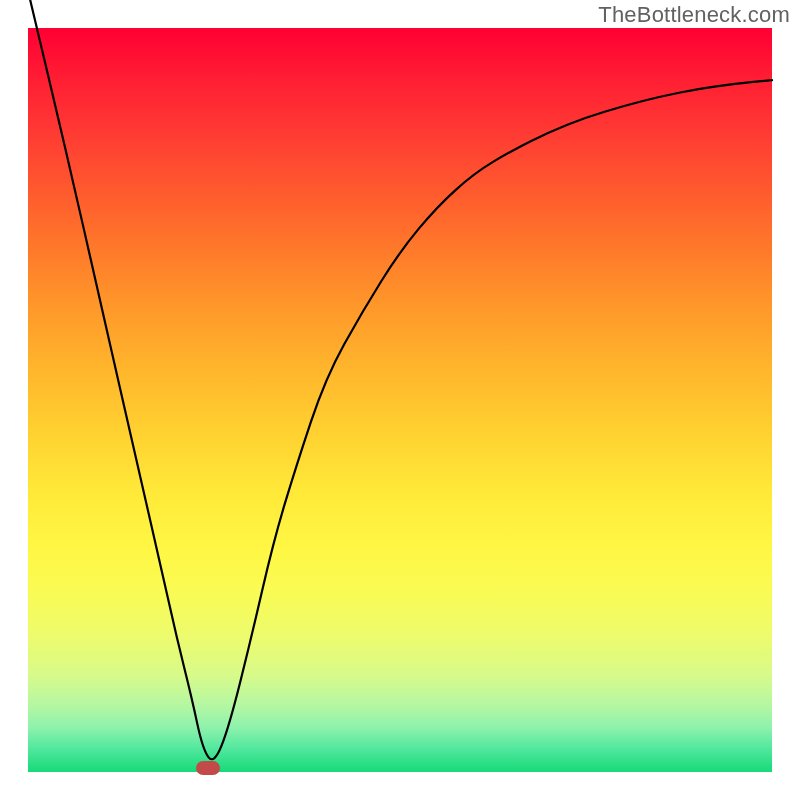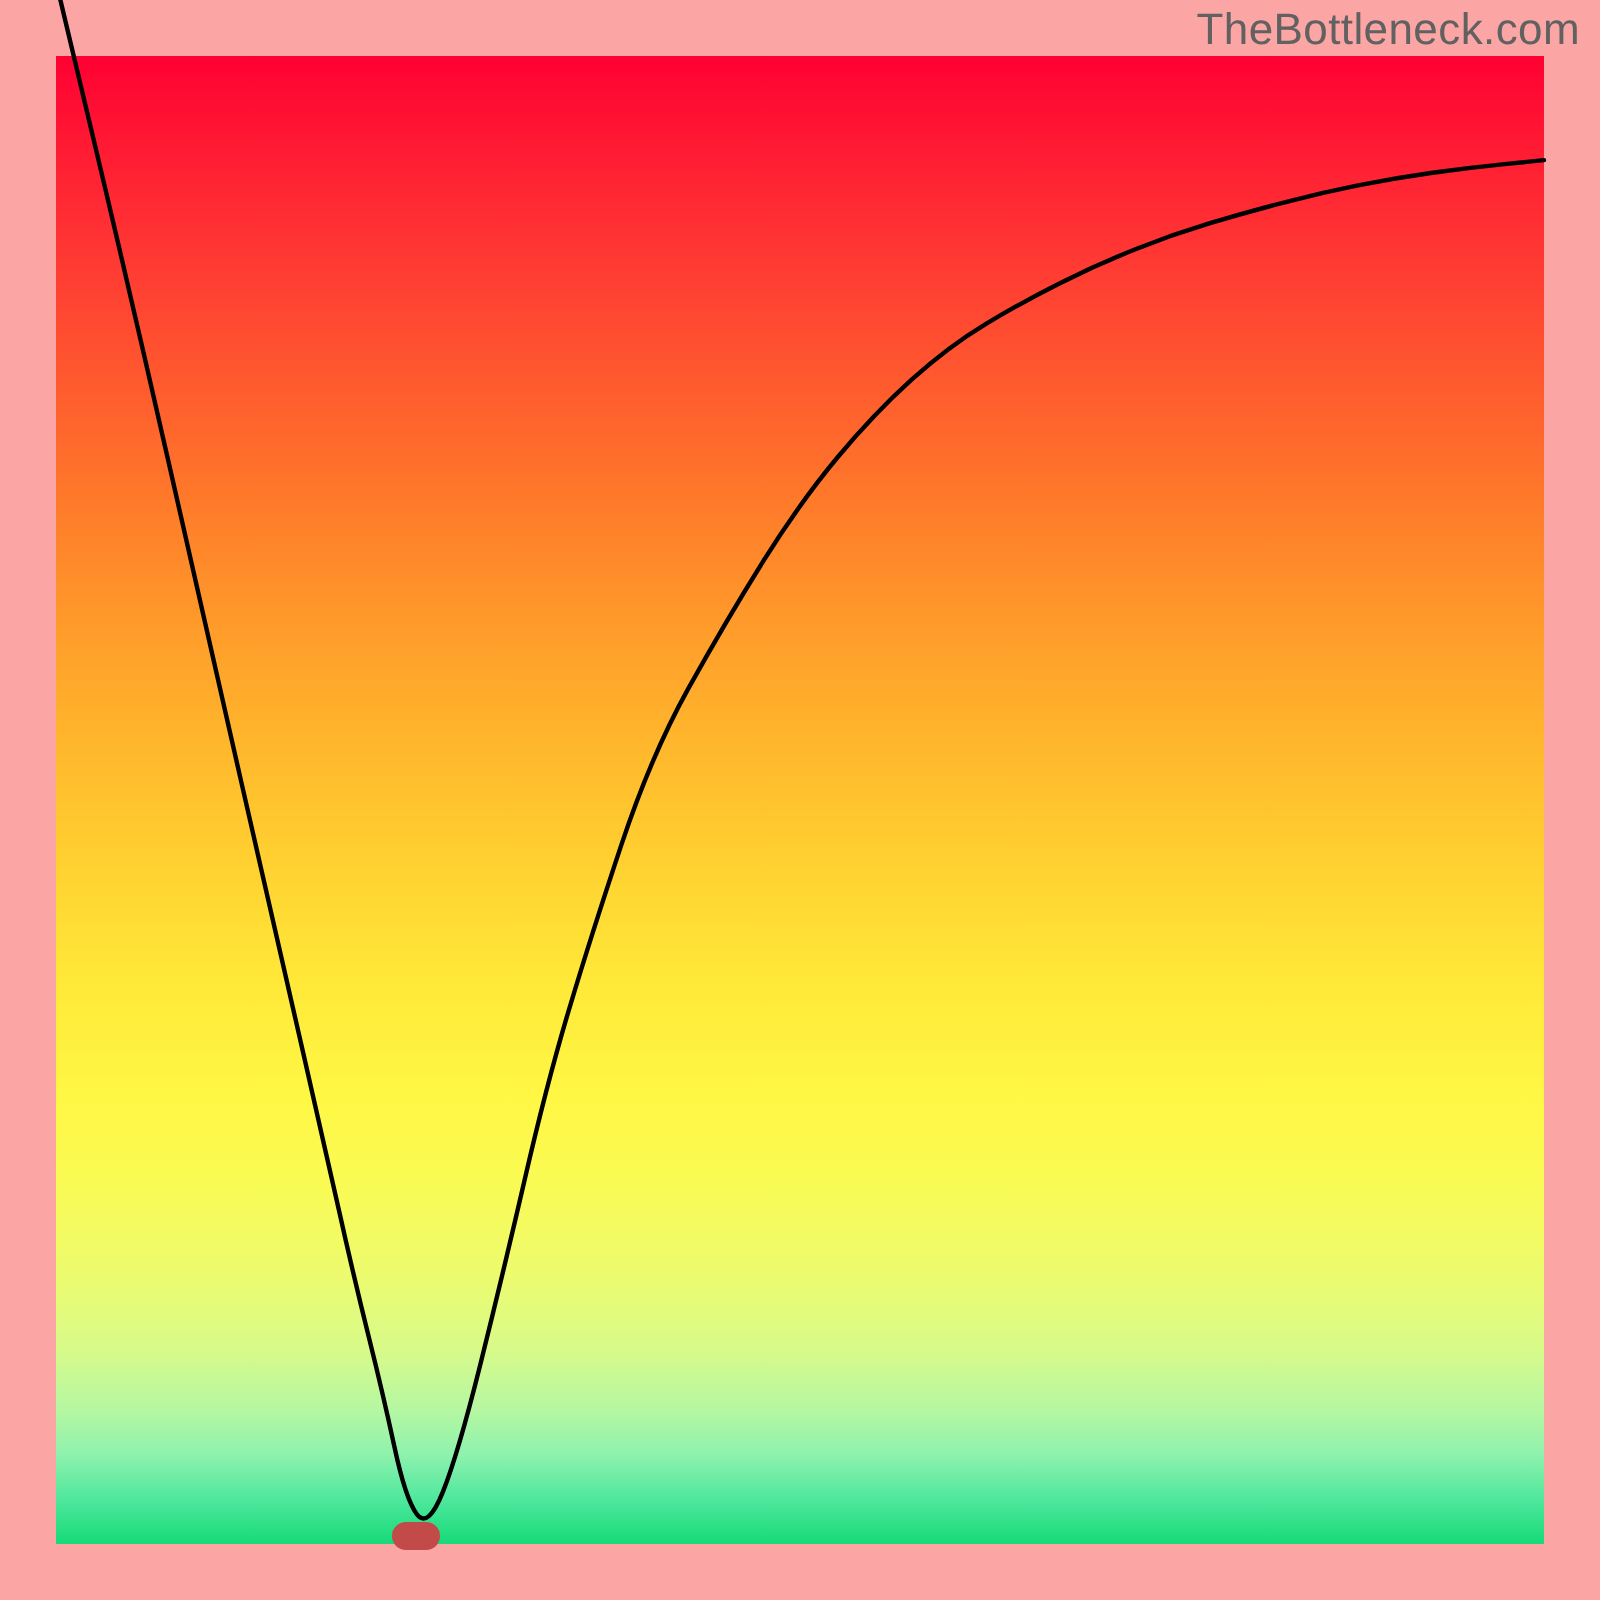--- a/index.html
+++ b/index.html
@@ -8,21 +8,21 @@
     width: 800px;
     height: 800px;
     background: #000;
     font-family: Arial, Helvetica, sans-serif;
     overflow: hidden;
   }
   .frame {
     position: relative;
     width: 800px;
     height: 800px;
-    background: #fca5a5;
+    background: #ffffff;
   }
   .plot-area {
     position: absolute;
     left: 28px;
     top: 28px;
     width: 744px;
     height: 744px;
     background: linear-gradient(to bottom,
       #ff0033 0%,
       #ff1a33 6%,

